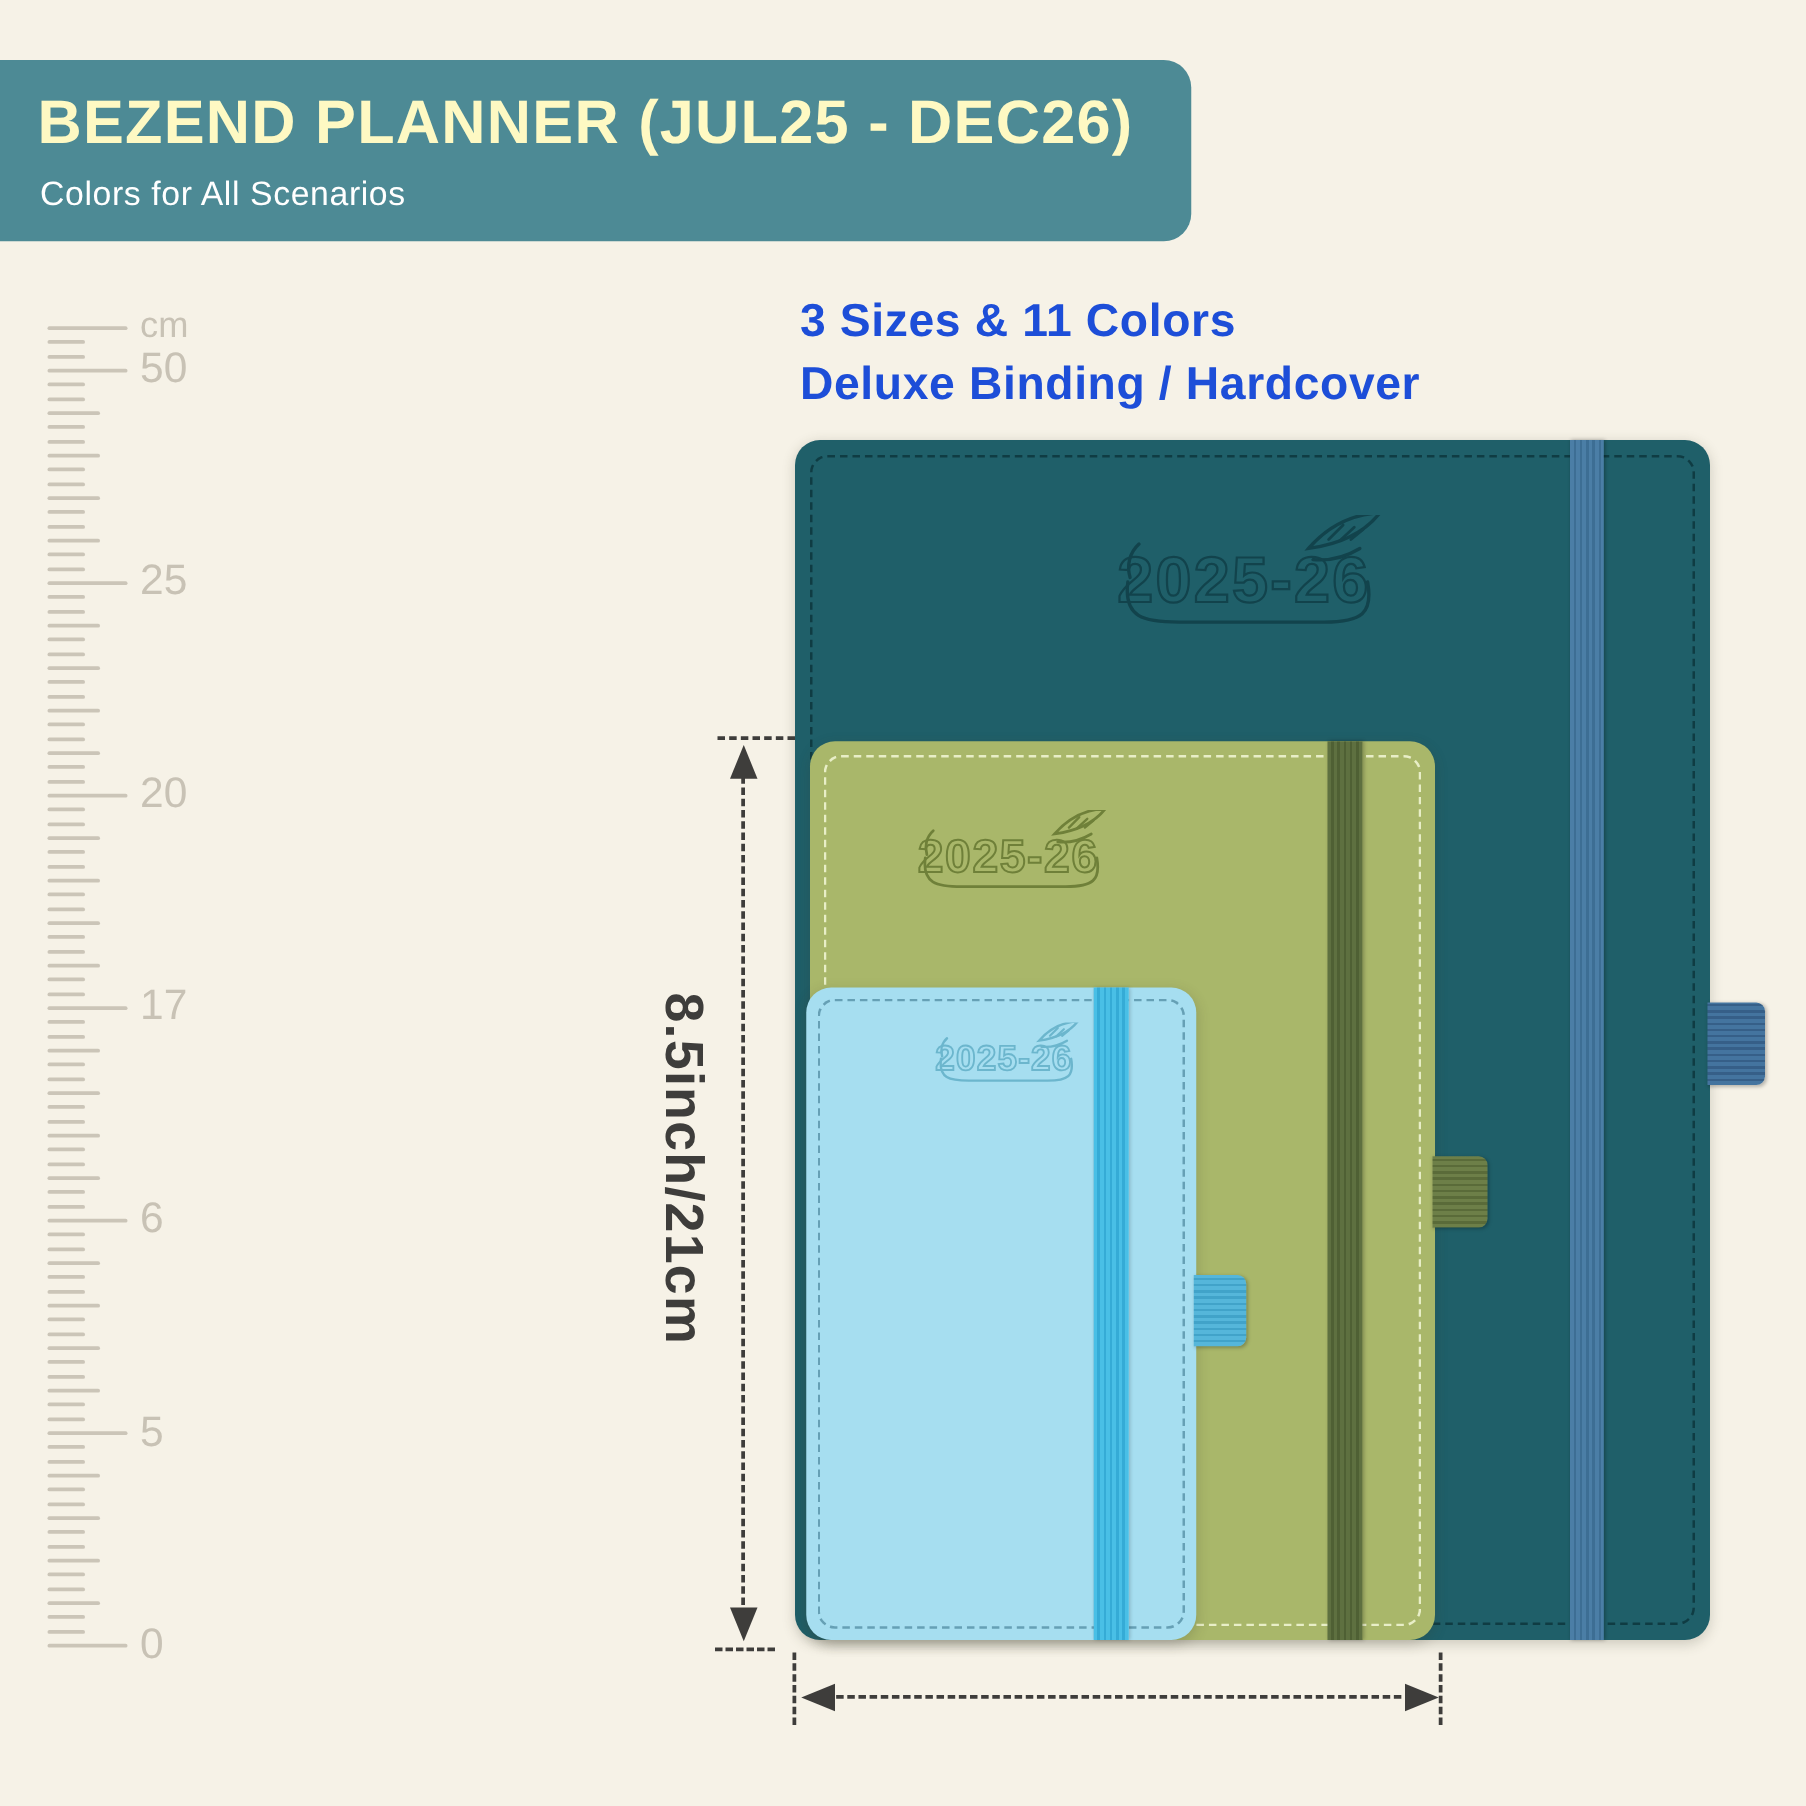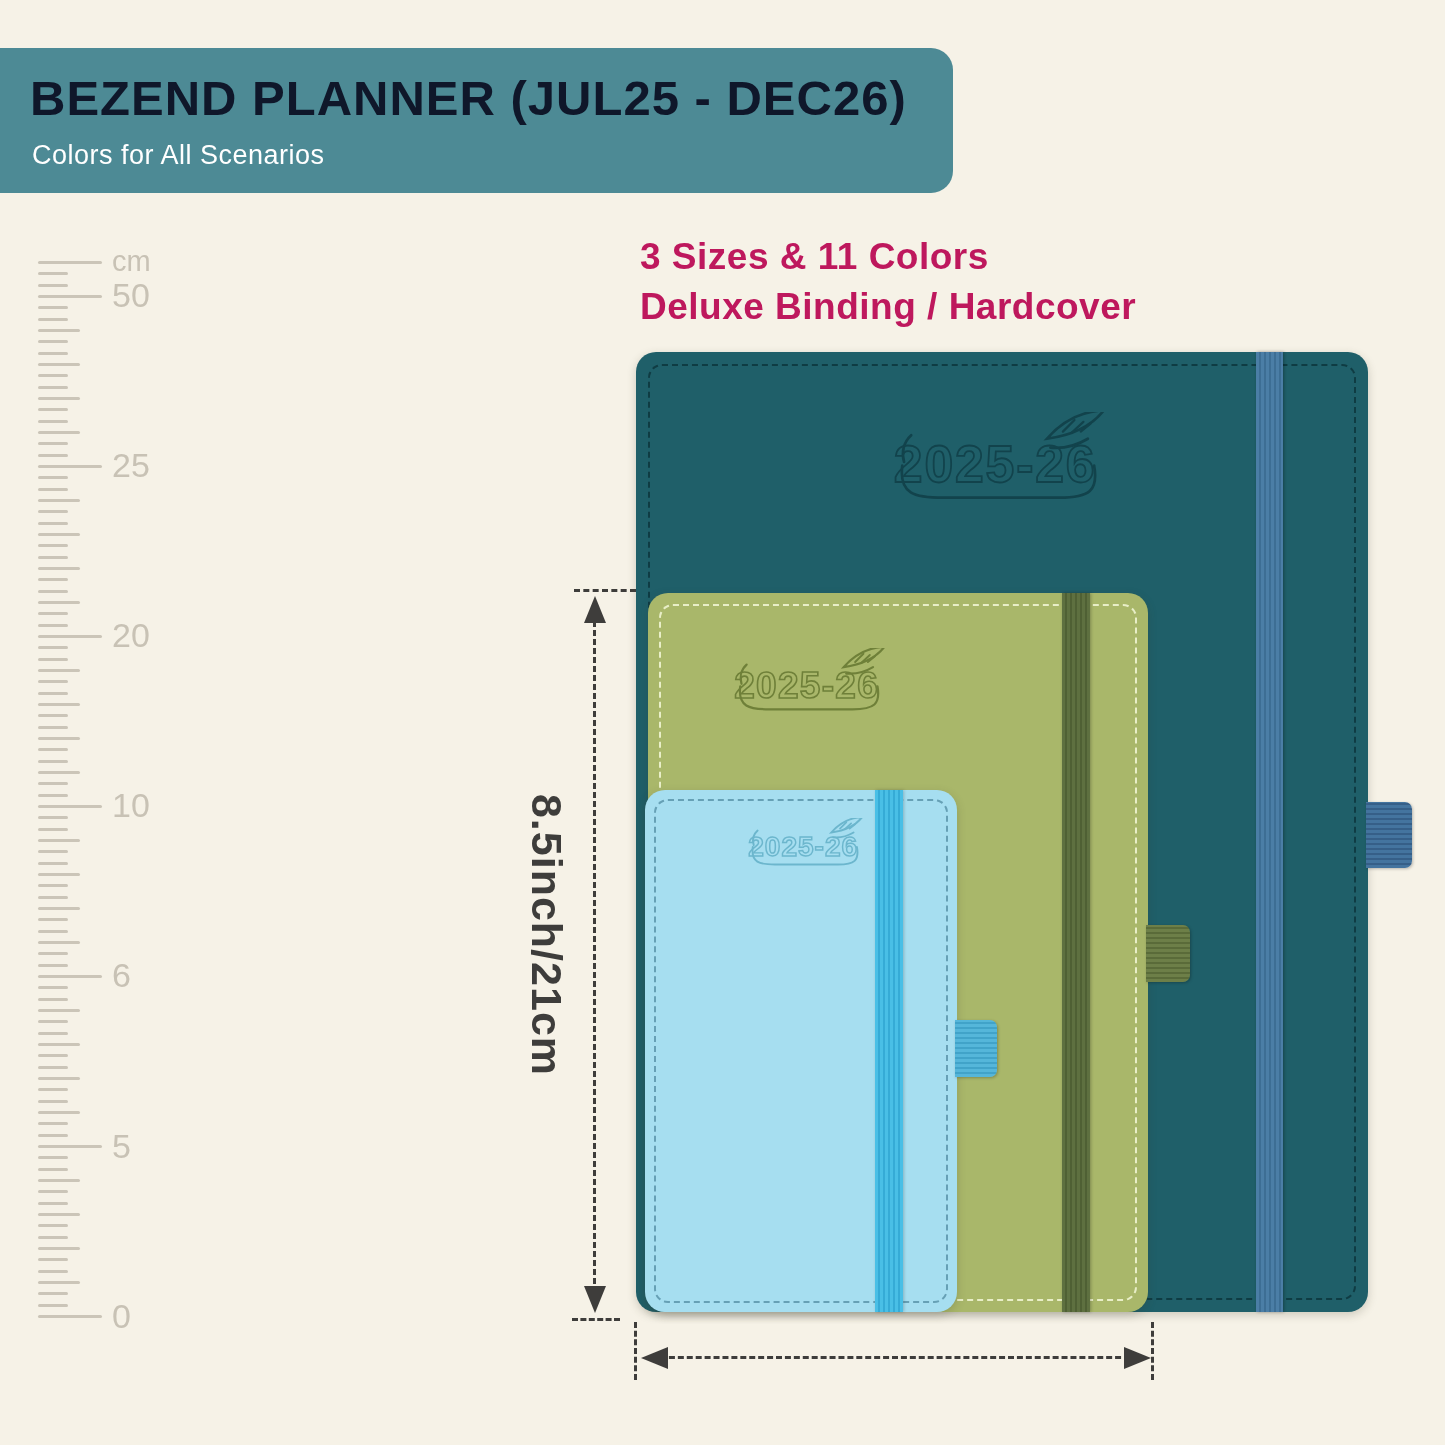--- a/index.html
+++ b/index.html
@@ -2,27 +2,27 @@
 <html><head>
 <meta charset="utf-8">
 <style>
   html,body{margin:0;padding:0;}
   body{font-family:"Liberation Sans", sans-serif;}
   .canvas{position:relative;width:1445px;height:1445px;background:#f6f2e7;overflow:hidden;}
 
   
   .banner{position:absolute;left:0;top:48px;width:953px;height:145px;background:#4d8a95;
           border-radius:0 22px 22px 0;}
-  .banner-title{position:absolute;left:30px;top:22px;color:#0f172a;font-size:49px;font-weight:700;
+  .banner-title{position:absolute;left:30px;top:22px;color:#fef9c3;font-size:49px;font-weight:700;
                 letter-spacing:1px;white-space:nowrap;}
   .banner-subtitle{position:absolute;left:32px;top:92px;color:#ffffff;font-size:27px;font-weight:500;
                 letter-spacing:0.5px;}
 
   
-  .headline{position:absolute;left:640px;top:232px;color:#be185d;}
+  .headline{position:absolute;left:640px;top:232px;color:#1d4ed8;}
   .headline div{font-size:37px;font-weight:600;letter-spacing:0.5px;line-height:50px;}
 
   
   .ruler{position:absolute;left:0;top:0;width:200px;height:1445px;}
   .tick{position:absolute;left:38px;height:3px;background:#cbc5b8;border-radius:2px;}
   .ruler-label{position:absolute;left:112px;color:#c8c2b5;font-size:34px;transform:translateY(-50%);}
 
   
   .phone-outer{position:absolute;left:196px;top:818px;width:236px;height:472px;
                border:2px solid #d3cec1;border-radius:56px;}
@@ -187,21 +187,21 @@
       <div class="tick" style="top: 1258px; width: 30px;"></div>
       <div class="tick" style="top: 1270px; width: 30px;"></div>
       <div class="tick" style="top: 1281px; width: 42px;"></div>
       <div class="tick" style="top: 1292px; width: 30px;"></div>
       <div class="tick" style="top: 1304px; width: 30px;"></div>
       <div class="tick" style="top: 1315px; width: 64px;"></div>
       <div class="ruler-label" style="top: 261px; font-size: 29px;">cm</div>
       <div class="ruler-label" style="top: 295px;">50</div>
       <div class="ruler-label" style="top: 465px;">25</div>
       <div class="ruler-label" style="top: 635px;">20</div>
-      <div class="ruler-label" style="top: 805px;">10</div>
+      <div class="ruler-label" style="top: 805px;">17</div>
       <div class="ruler-label" style="top: 975px;">6</div>
       <div class="ruler-label" style="top: 1146px;">5</div>
       <div class="ruler-label" style="top: 1316px;">0</div>
     </div>
 
 
   <div class="planner planner-teal">
     <div class="stitch"></div>
     <div class="logo logo-teal">
       <svg viewBox="0 0 260 104" fill="none" stroke="#12434c" stroke-width="3" stroke-linecap="round">

